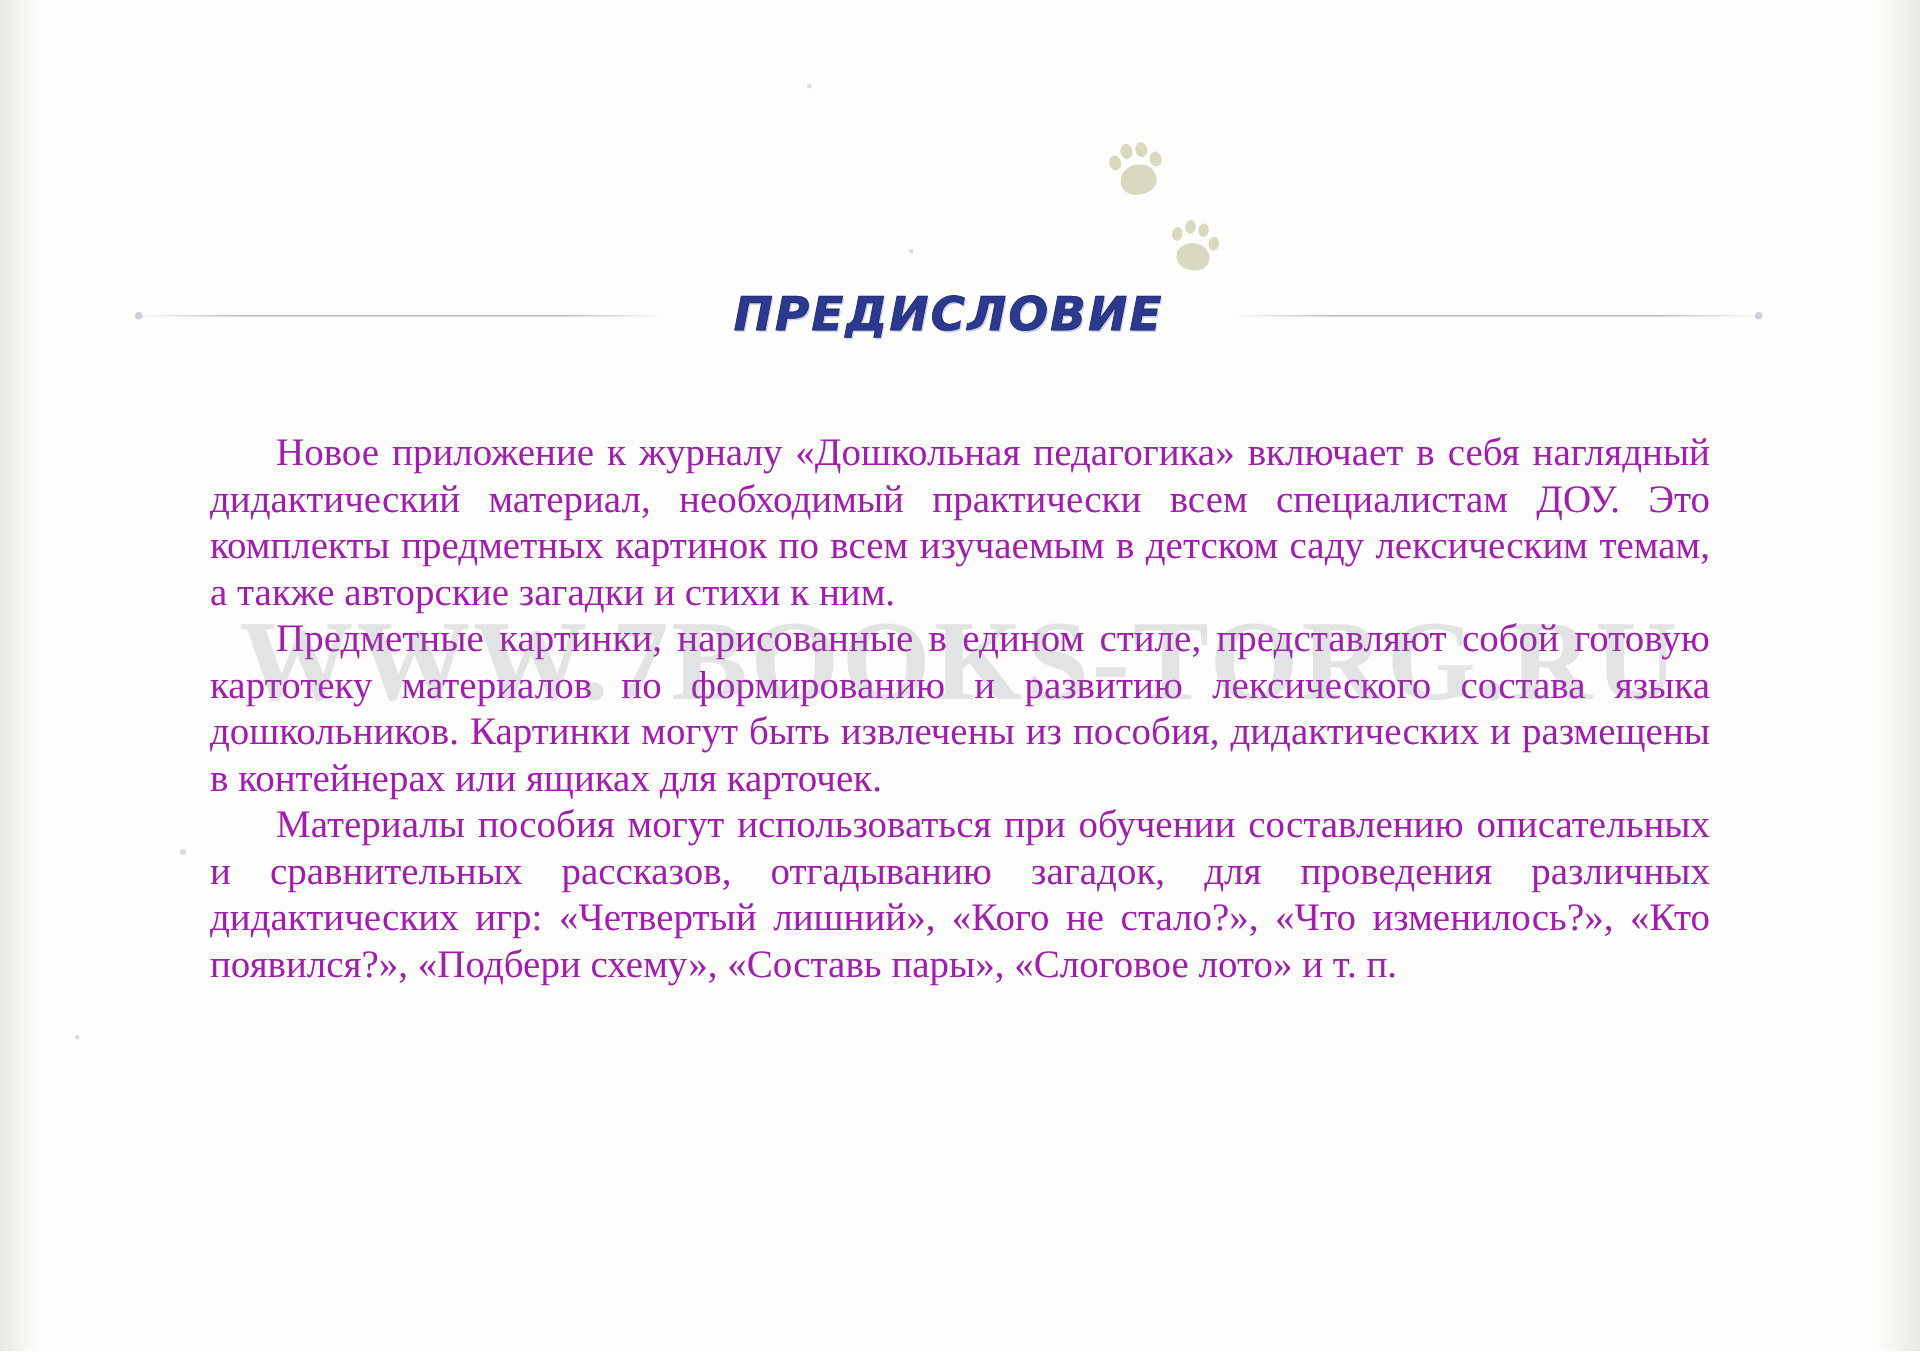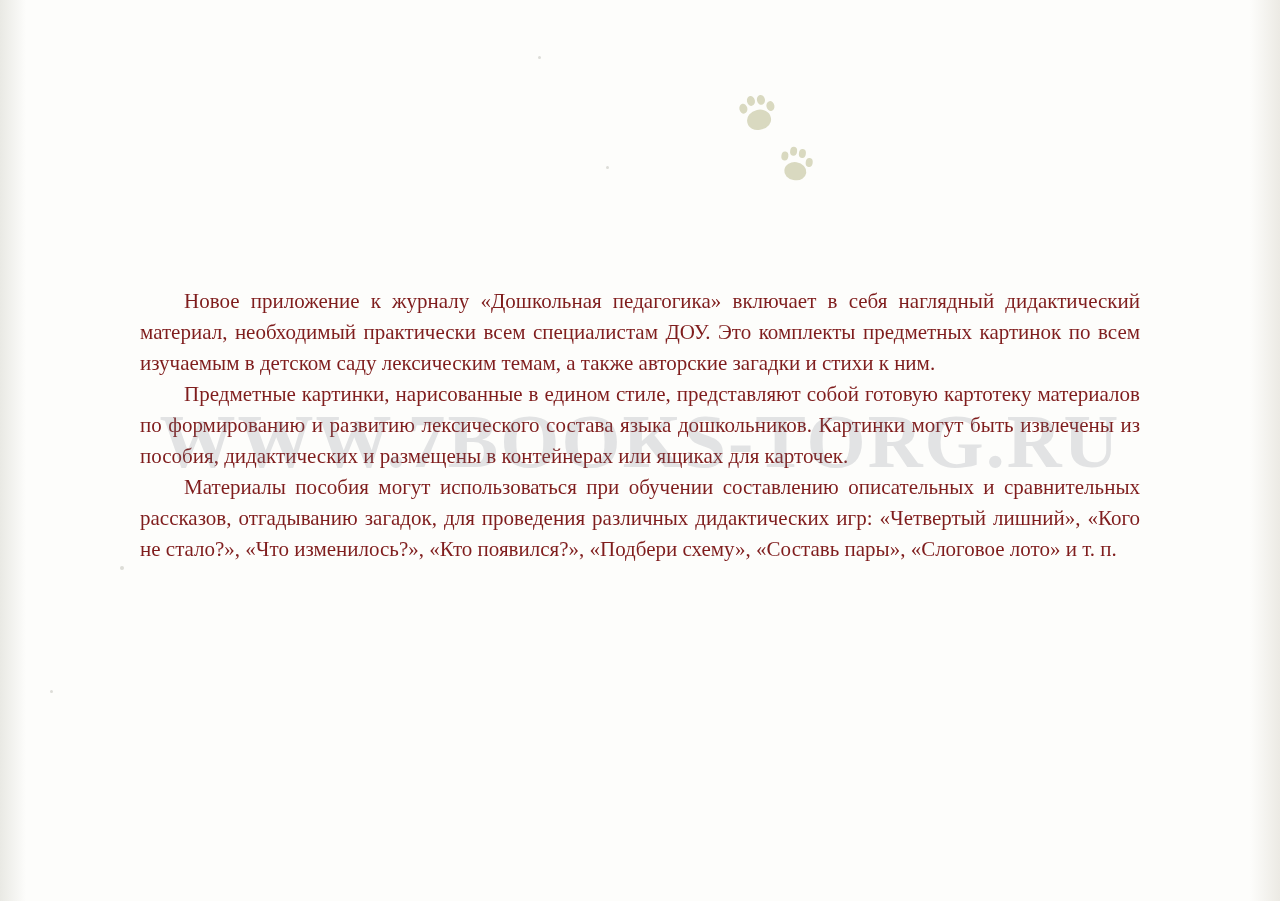--- a/index.html
+++ b/index.html
@@ -123,25 +123,25 @@
 
   
   .body-text {
     position: absolute;
     left: 140px;
     top: 286px;
     width: 1000px;
   }
   .body-text p {
     margin: 0;
-    font-size: 21px;
+    font-size: 26px;
     line-height: 31px;
     text-align: justify;
     text-indent: 44px;
-    color: #7f1d1d;
+    color: #a21caf;
     font-family: "Liberation Serif", serif;
   }
 
   
   .watermark {
     position: absolute;
     left: 0;
     right: 0;
     top: 398px;
     text-align: center;
@@ -178,20 +178,29 @@
     </div>
     <div class="paw paw2">
       <span class="pad"></span>
       <span class="toe t1"></span>
       <span class="toe t2"></span>
       <span class="toe t3"></span>
       <span class="toe t4"></span>
     </div>
   </div>
 
+  <div class="heading-row">
+    <div class="rule left">
+      <span class="dot"></span>
+    </div>
+    <div class="title">ПРЕДИСЛОВИЕ</div>
+    <div class="rule right">
+      <span class="dot"></span>
+    </div>
+  </div>
 
   <div class="body-text">
     <p>Новое приложение к журналу «Дошкольная педагогика» включает в себя наглядный дидактический материал, необходимый практически всем специалистам ДОУ. Это комплекты предметных картинок по всем изучаемым в детском саду лексическим темам, а также авторские загадки и стихи к ним.</p>
     <p>Предметные картинки, нарисованные в едином стиле, представляют собой готовую картотеку материалов по формированию и развитию лексического состава языка дошкольников. Картинки могут быть извлечены из пособия, дидактических и размещены в контейнерах или ящиках для карточек.</p>
     <p>Материалы пособия могут использоваться при обучении составлению описательных и сравнительных рассказов, отгадыванию загадок, для проведения различных дидактических игр: «Четвертый лишний», «Кого не стало?», «Что изменилось?», «Кто появился?», «Подбери схему», «Составь пары», «Слоговое лото» и т. п.</p>
   </div>
 
   <div class="watermark">WWW.7BOOKS-TORG.RU</div>
 
   <span class="speck" style="left:538px; top:56px; width:3px; height:3px;"></span>

